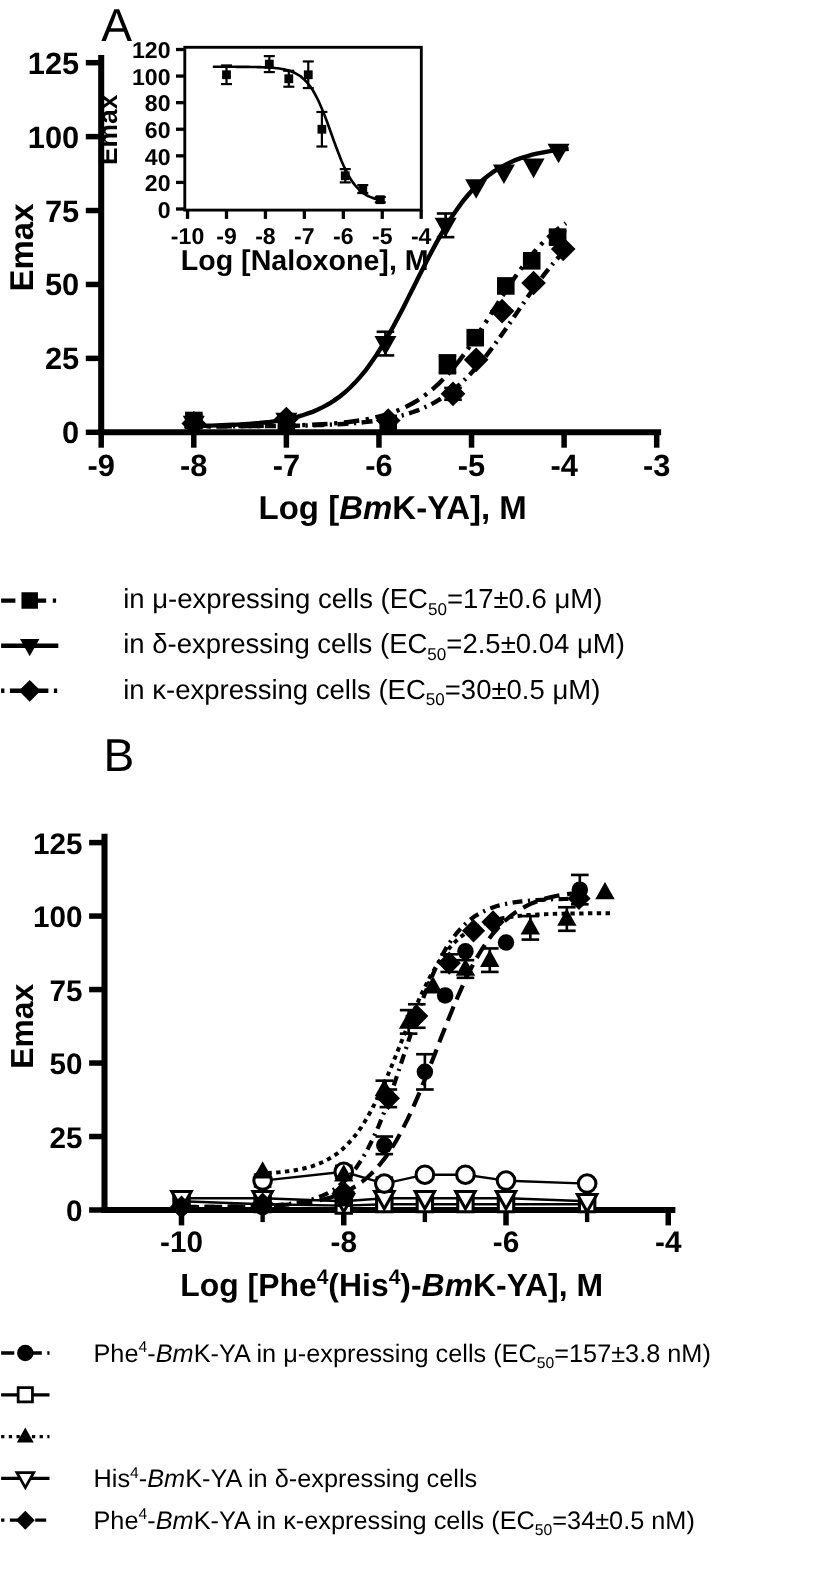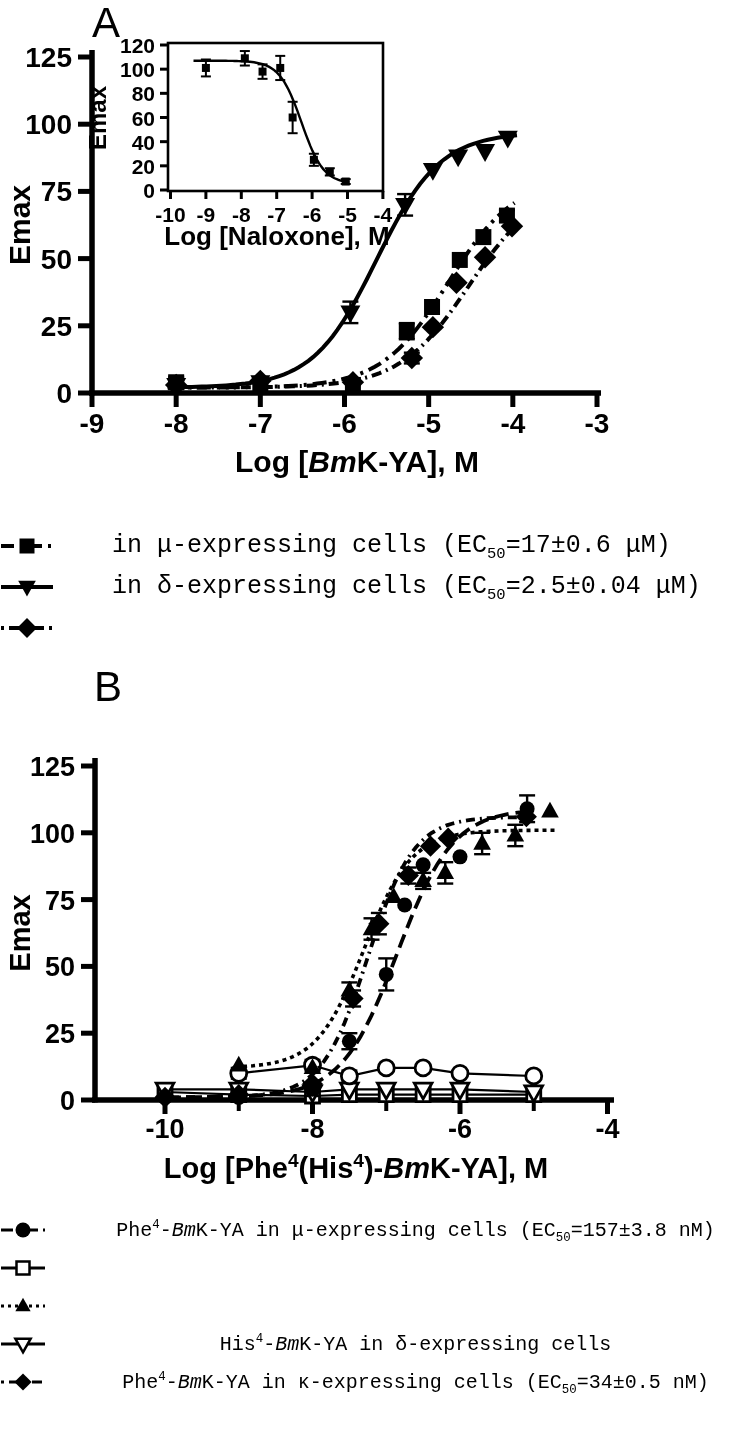--- a/index.html
+++ b/index.html
@@ -7,23 +7,23 @@
           font-family:"Liberation Sans",sans-serif;color:#000;}
   .figure svg{position:absolute;left:0;}
   #chartA{top:0;}
   #chartB{top:660px;}
   .panel-letter{position:absolute;font-size:42px;font-weight:400;line-height:1;}
   #letterA{left:92px;top:2px;}
   #letterB{left:94px;top:666px;}
   .legend{position:absolute;left:0;right:0;}
   .legend-a{top:525px;}
   .legend-b{top:1211px;}
-  .legend-row{display:flex;align-items:center;font-family:Liberation Mono, monospace;}
+  .legend-row{display:flex;align-items:center;}
   .legend-a .legend-row{height:41px;padding-left:112px;font-size:25px;}
-  .legend-b .legend-row{height:38px;padding-left:85px;font-size:20px;justify-content:center;}
+  .legend-b .legend-row{height:38px;padding-left:85px;font-size:23px;}
   .legend-row .licon{flex:0 0 auto;display:block;}
   .legend-a .licon{margin-right:12px;}
   .legend-b .licon{margin-right:16px;}
   .legend-row sup{font-size:0.62em;vertical-align:super;line-height:0;}
   .legend-row sub{font-size:0.62em;vertical-align:sub;line-height:0;}
   .legend-row i{font-style:italic;}
 </style>
 </head>
 <body>
 
@@ -199,20 +199,21 @@
           <line x1="1" y1="15" x2="53" y2="15" stroke="#000000" stroke-width="4" fill="none"></line>
           <polygon points="27,24.6 35.832,8.856 18.168,8.856" fill="#000000"></polygon>
         </svg>
         <span><span>in δ-expressing cells (EC</span><sub>50</sub><span>=2.5±0.04 μM)</span></span>
       </div>
       <div class="legend-row">
         <svg width="54" height="30" class="licon">
           <line x1="1" y1="15" x2="53" y2="15" stroke="#000000" stroke-width="4" fill="none" stroke-dasharray="3 5 11 5"></line>
           <polygon points="27,5.1 36.9,15 27,24.9 17.1,15" fill="#000000"></polygon>
         </svg>
+        <span><span>in κ-expressing cells (EC</span><sub>50</sub><span>=30±0.5 μM)</span></span>
       </div>
     </div>
 
   <svg id="chartB" width="746" height="540" viewBox="0 0 746 540">
       <g>
         <line x1="92" y1="440" x2="614" y2="440" stroke="#000000" stroke-width="5.5" fill="none"></line>
         <line x1="95" y1="442.5" x2="95" y2="98" stroke="#000000" stroke-width="5.5" fill="none"></line>
         <line x1="165" y1="440" x2="165" y2="454" stroke="#000000" stroke-width="5" fill="none"></line>
         <text x="165" y="478" font-size="27" fill="#000000" font-weight="700" text-anchor="middle">-10</text>
         <line x1="312.5" y1="440" x2="312.5" y2="454" stroke="#000000" stroke-width="5" fill="none"></line>

